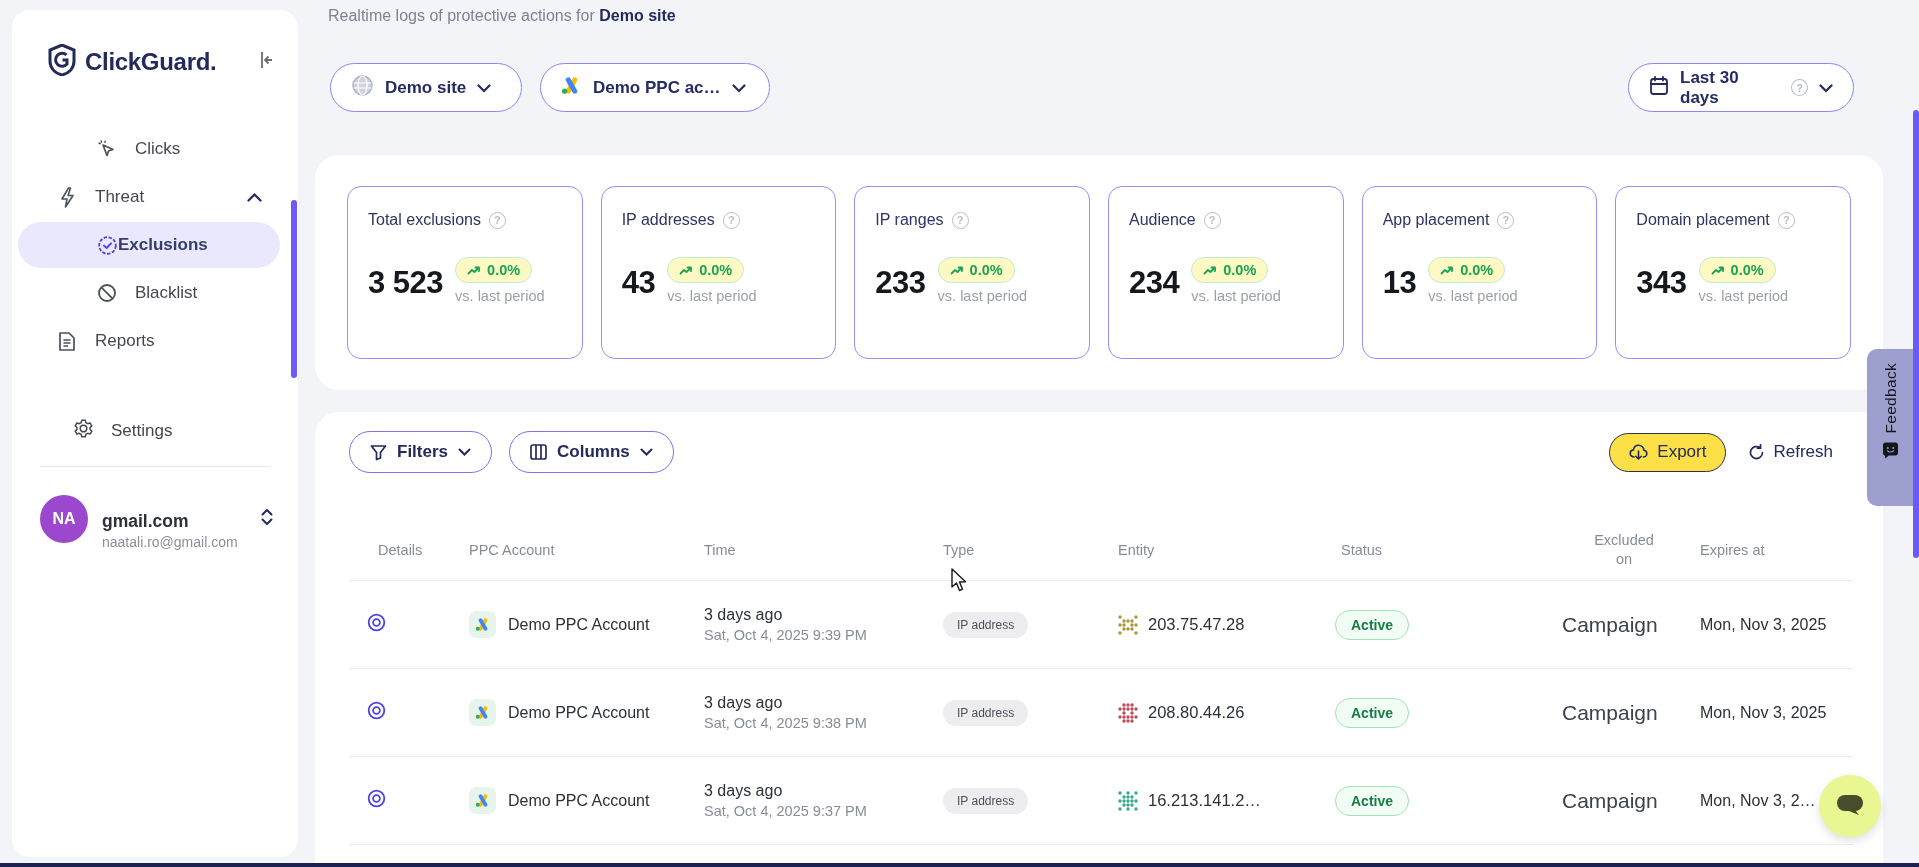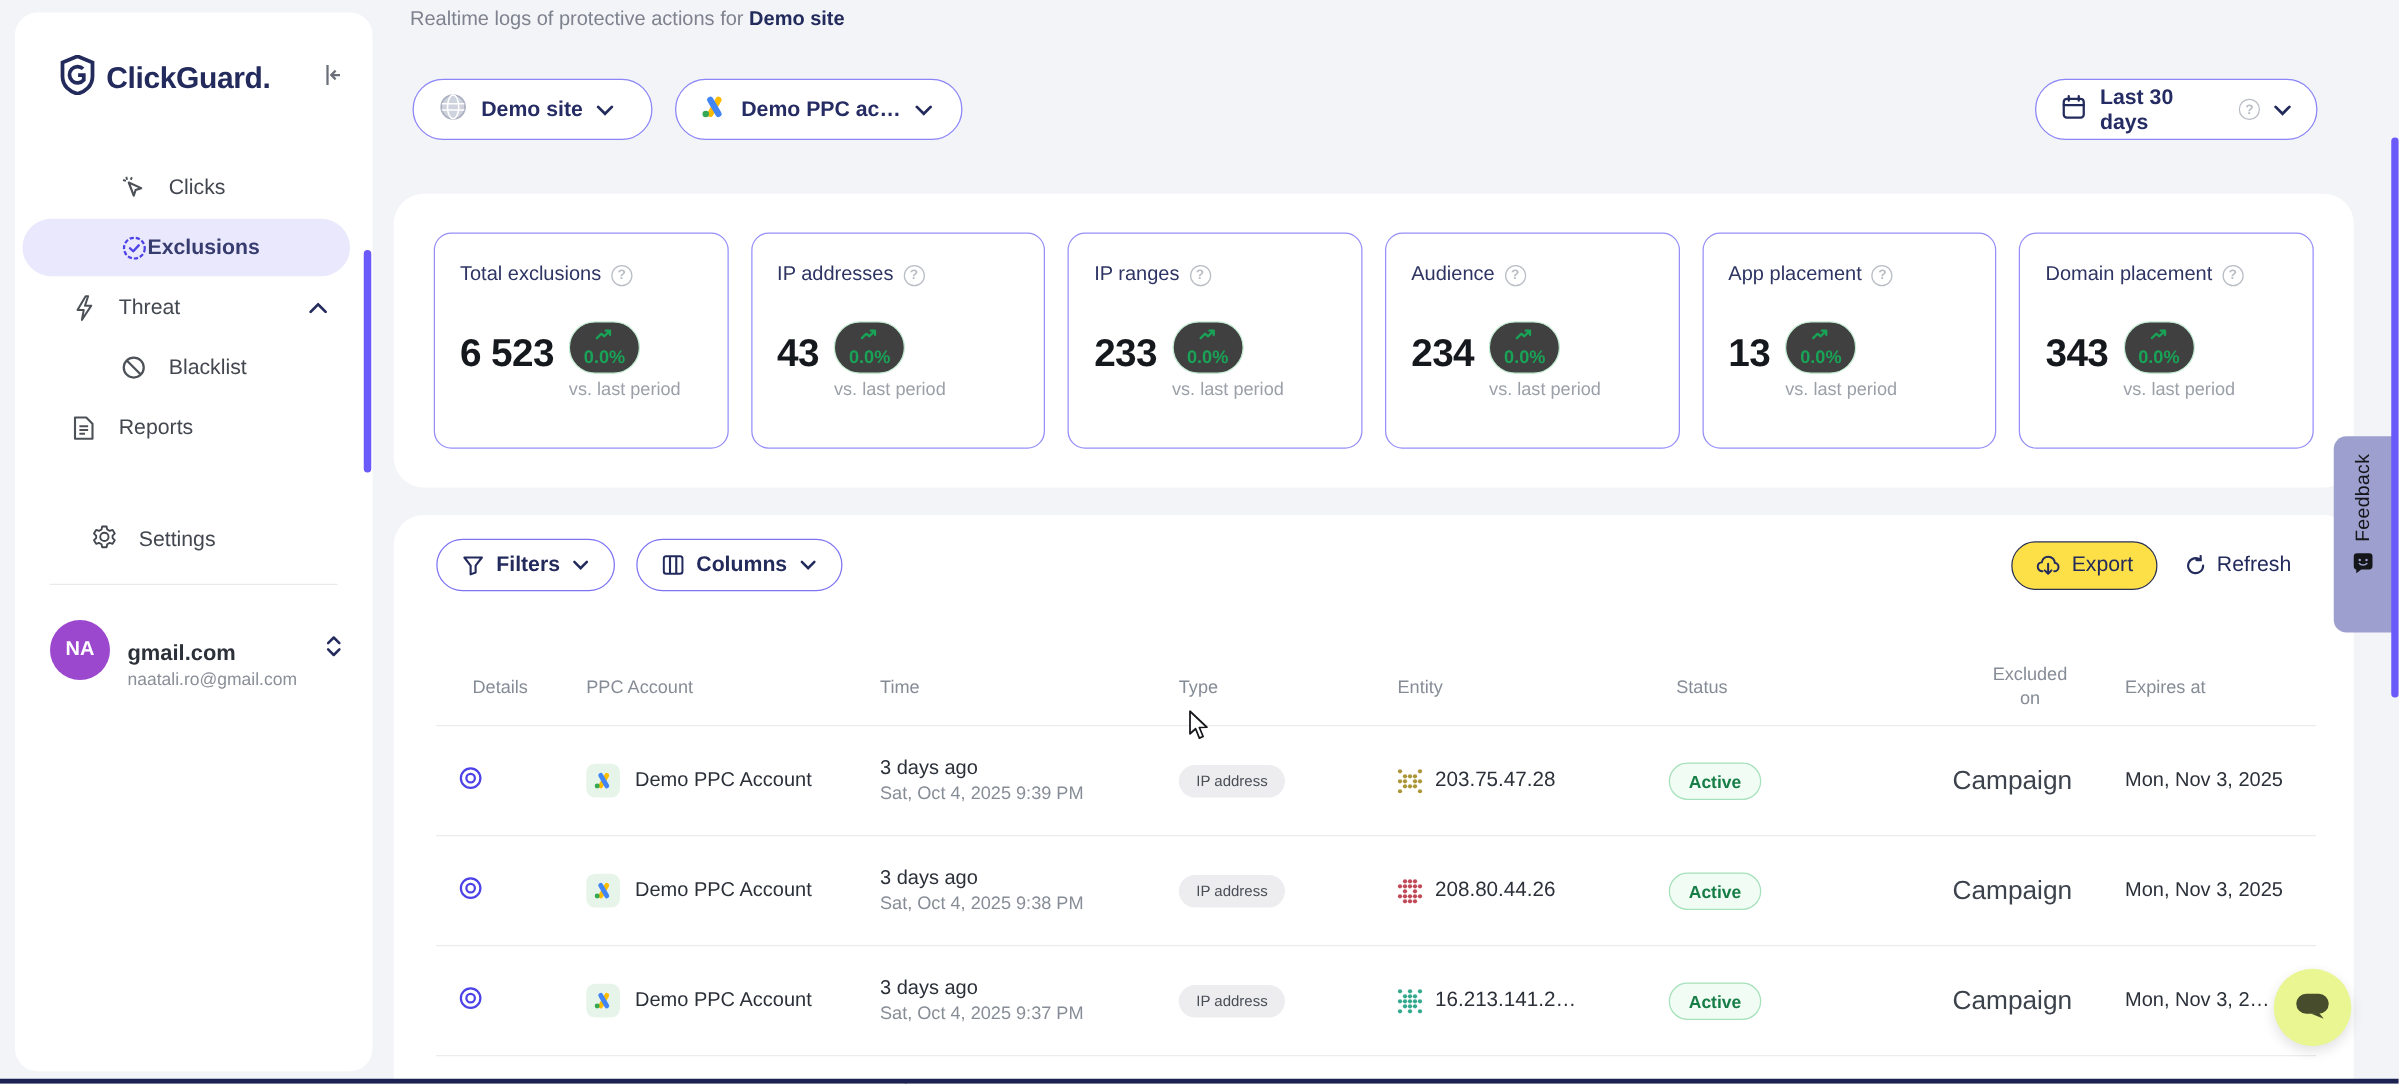--- a/index.html
+++ b/index.html
@@ -67,22 +67,22 @@
   
   .stats-panel {
     position:absolute; left:315px; top:155px; width:1568px; height:235px;
     background:#fff; border-radius:24px; padding:31px 32px; display:flex; gap:18px;
   }
   .stat-card { flex:1; border:1.5px solid #968ff8; border-radius:14px; padding:24px 20px 0; }
   .stat-title { display:flex; align-items:center; gap:8px; font-size:16px; color:#2e3463; }
   .stat-bottom { display:flex; align-items:flex-start; gap:12px; margin-top:28px; }
   .stat-value { font-size:31px; font-weight:bold; color:#15181d; letter-spacing:-0.5px; margin-top:8px; }
   .trend-pill {
-    display:inline-flex; align-items:center; gap:5px; background:#404040; border:1px solid #c2ebd1;
-    border-radius:999px; padding:4px 11px; font-size:14.5px; font-weight:bold; color:#18a357;flex-direction:column;
+    display:inline-flex; align-items:center; gap:5px; background:#fef9c3; border:1px solid #c2ebd1;
+    border-radius:999px; padding:4px 11px; font-size:14.5px; font-weight:bold; color:#18a357;
   }
   .trend-caption { font-size:14.5px; color:#9ba0a8; margin-top:5px; }
   .q-icon {
     width:17px; height:17px; border-radius:50%; border:1.5px solid #b9bdc4; color:#b9bdc4;
     font-size:11px; display:inline-flex; align-items:center; justify-content:center; font-weight:bold;
   }
 
   
   .table-panel {
     position:absolute; left:315px; top:412px; width:1568px; height:459px;
@@ -172,41 +172,41 @@
   <nav class="nav">
     <div class="nav-item indent-2">
       <span class="ni-icon">
         <svg width="20" height="20" viewBox="0 0 20 20">
             <path d="M6 6 L16 10.5 L11.5 12 L10 16.5 Z" fill="none" stroke="#4d5158" stroke-width="1.7" stroke-linejoin="round"></path>
             <path d="M4 1.5 L4.7 3.8 M1.5 4 L3.8 4.7 M8.5 1.8 L7.6 3.8" stroke="#4d5158" stroke-width="1.5"></path>
           </svg>
       </span>
       <span class="ni-label">Clicks</span>
     </div>
+    <div class="nav-item indent-1">
+      <span class="ni-icon">
+        <svg width="17" height="21" viewBox="0 0 17 21">
+            <path d="M9.5 1 L3 12 H8 L6.5 20 L14 8.5 H9 L11.5 1 Z" fill="none" stroke="#4d5158" stroke-width="1.6" stroke-linejoin="round"></path>
+          </svg>
+      </span>
+      <span class="ni-label">Threat</span>
+      <span class="chev">
+        <svg width="15" height="9" viewBox="0 0 15 9">
+            <path d="M1.5 7.5 L7.5 1.5 L13.5 7.5" stroke="#232a5c" stroke-width="2.2" fill="none" stroke-linecap="round"></path>
+          </svg>
+      </span>
+    </div>
     <div class="nav-item active">
       <span class="ni-icon">
         <svg width="21" height="21" viewBox="0 0 21 21">
             <circle cx="10.5" cy="10.5" r="8.3" fill="none" stroke="#4c42e8" stroke-width="1.8" stroke-dasharray="3.4 1.6"></circle>
             <path d="M7 10.6 L9.6 13 L14 8.3" stroke="#4c42e8" stroke-width="1.9" fill="none" stroke-linecap="round" stroke-linejoin="round"></path>
           </svg>
       </span>
       <span class="ni-label">Exclusions</span>
-    </div>
-    <div class="nav-item indent-1">
-      <span class="ni-icon">
-        <svg width="17" height="21" viewBox="0 0 17 21">
-            <path d="M9.5 1 L3 12 H8 L6.5 20 L14 8.5 H9 L11.5 1 Z" fill="none" stroke="#4d5158" stroke-width="1.6" stroke-linejoin="round"></path>
-          </svg>
-      </span>
-      <span class="ni-label">Threat</span>
-      <span class="chev">
-        <svg width="15" height="9" viewBox="0 0 15 9">
-            <path d="M1.5 7.5 L7.5 1.5 L13.5 7.5" stroke="#232a5c" stroke-width="2.2" fill="none" stroke-linecap="round"></path>
-          </svg>
-      </span>
     </div>
     <div class="nav-item indent-2">
       <span class="ni-icon">
         <svg width="20" height="20" viewBox="0 0 20 20">
             <circle cx="10" cy="10" r="8" fill="none" stroke="#4d5158" stroke-width="1.8"></circle>
             <path d="M4.4 4.4 L15.6 15.6" stroke="#4d5158" stroke-width="1.8"></path>
           </svg>
       </span>
       <span class="ni-label">Blacklist</span>
     </div>
@@ -301,21 +301,21 @@
   </span>
 </div>
 
 <section class="stats-panel">
   <div class="stat-card">
     <div class="stat-title">
         <span>Total exclusions</span>
         <span class="q-icon">?</span>
       </div>
     <div class="stat-bottom">
-      <span class="stat-value">6 523</span>
+      <span class="stat-value">3 523</span>
       <span>
         <span class="trend-pill">
             <svg width="15" height="11" viewBox="0 0 15 11">
               <path d="M1.5 8.5 L5 5 L7.5 7 L12 2.5 M8.5 2.5 H12 V6" stroke="#18a357" stroke-width="1.8" fill="none" stroke-linecap="round" stroke-linejoin="round"></path>
             </svg>
             <span>0.0%</span>
           </span>
         <div class="trend-caption">vs. last period</div>
       </span>
     </div>

